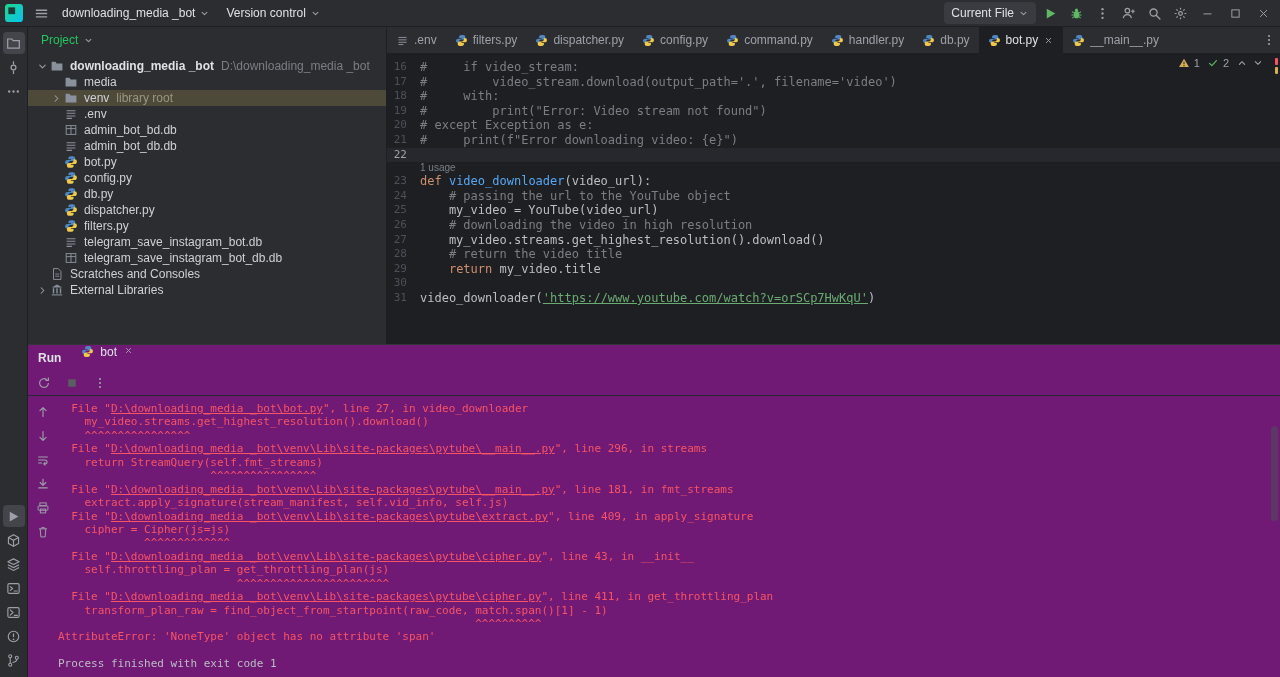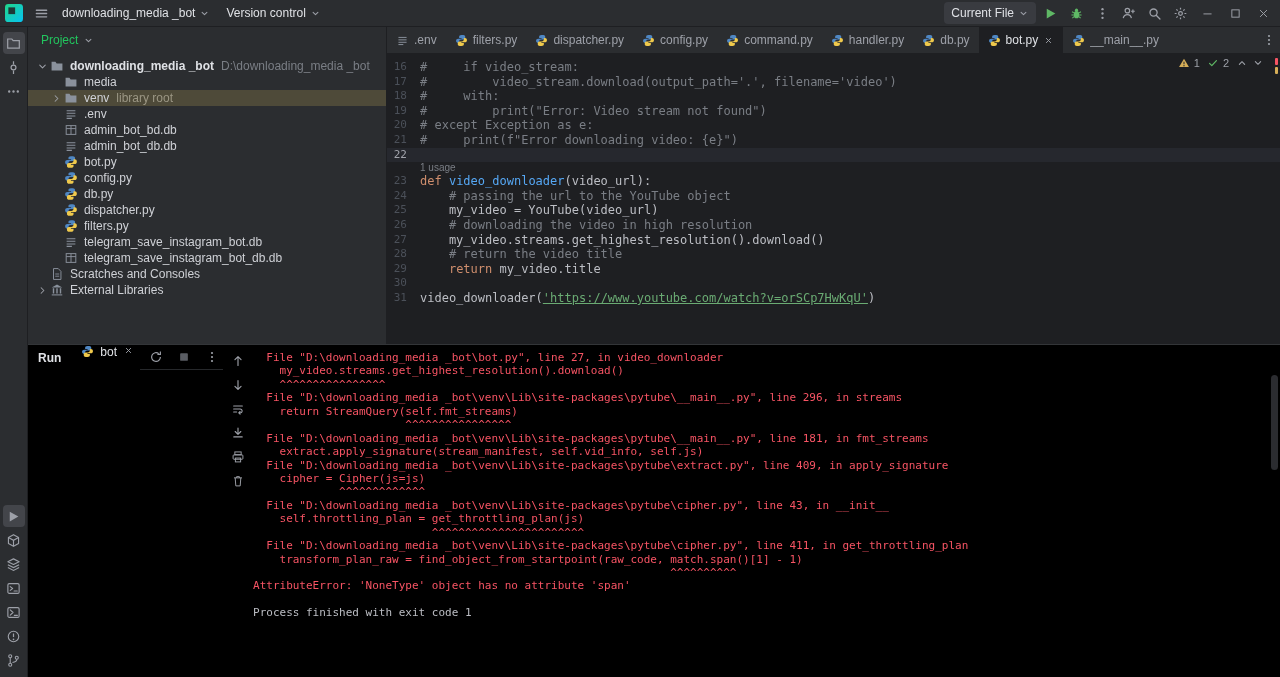--- a/index.html
+++ b/index.html
@@ -63,38 +63,38 @@
   .inlay{height:12px;line-height:12px;padding-left:33px;color:#7a7e85;font-family:"Liberation Sans",sans-serif;font-size:10px}
   .sx-c{color:#7a7e85}.sx-k{color:#cf8e6d}.sx-f{color:#56a8f5}
   .sx-su{color:#6aab73;text-decoration:underline}.sx-p{color:#bcbec4}
   .inspect{position:absolute;top:3px;right:16px;display:flex;align-items:center;gap:4px;color:#9da0a8;font-family:"Liberation Sans",sans-serif;font-size:11px}
   .inspect .icon{width:12px;height:12px}
   .insp-num{margin-right:3px}
   .mark{position:absolute;right:2px;width:3px;height:7px;border-radius:1px}
   .mark.red{background:#f75464;top:4px}
   .mark.amber{background:#d6ae58;top:13px}
   
-  .run-panel{flex:1;border-top:1px solid #333538;background:#000000;display:flex;min-height:0}
+  .run-panel{flex:1;border-top:1px solid #333538;background:#701a75;display:flex;flex-direction:column;min-height:0}
   .run-header{height:26px;display:flex;align-items:center;padding-left:10px;gap:14px}
   .run-title{color:#dfe1e5;font-weight:bold}
   .run-tab{display:flex;align-items:flex-start;gap:6px;color:#dfe1e5;height:100%;padding:0 6px}
   .run-tab .icon{width:13px;height:13px}
   .run-tab .close{width:11px;height:11px}
   .run-toolbar{height:25px;display:flex;align-items:center;padding-left:5px;gap:6px;border-bottom:1px solid #26282b}
   .tool-btn{width:22px;height:22px;border-radius:4px;display:flex;align-items:center;justify-content:center}
   .tool-btn .icon{width:14px;height:14px}
   .tool-btn.disabled .icon{color:#5a5d63}
   .run-body{flex:1;display:flex;min-height:0;position:relative}
   .console-gutter{width:30px;display:flex;flex-direction:column;align-items:center;padding-top:5px}
   .cg-btn{width:22px;height:22px;margin-bottom:2px;border-radius:4px;display:flex;align-items:center;justify-content:center}
   .cg-btn .icon{width:14px;height:14px}
   .console{flex:1;font-family:"DejaVu Sans Mono",monospace;font-size:11px;padding-top:6px;overflow:hidden;white-space:pre}
   .con-line{height:13.45px;line-height:13.45px;white-space:pre}
   .con-e{color:#f75464}
-  .con-l{color:#f75464;}
+  .con-l{color:#f75464;text-decoration:underline}
   .con-p{color:#bcbec4}
   .console-scrollbar{position:absolute;right:2px;top:30px;width:7px;height:95px;border-radius:4px;background:#4e5157;opacity:.55}
 </style>
 </head>
 <body>
 
 <div class="app">
   <header class="titlebar">
     <span class="icon logo">
         <svg viewBox="0 0 16 16">

